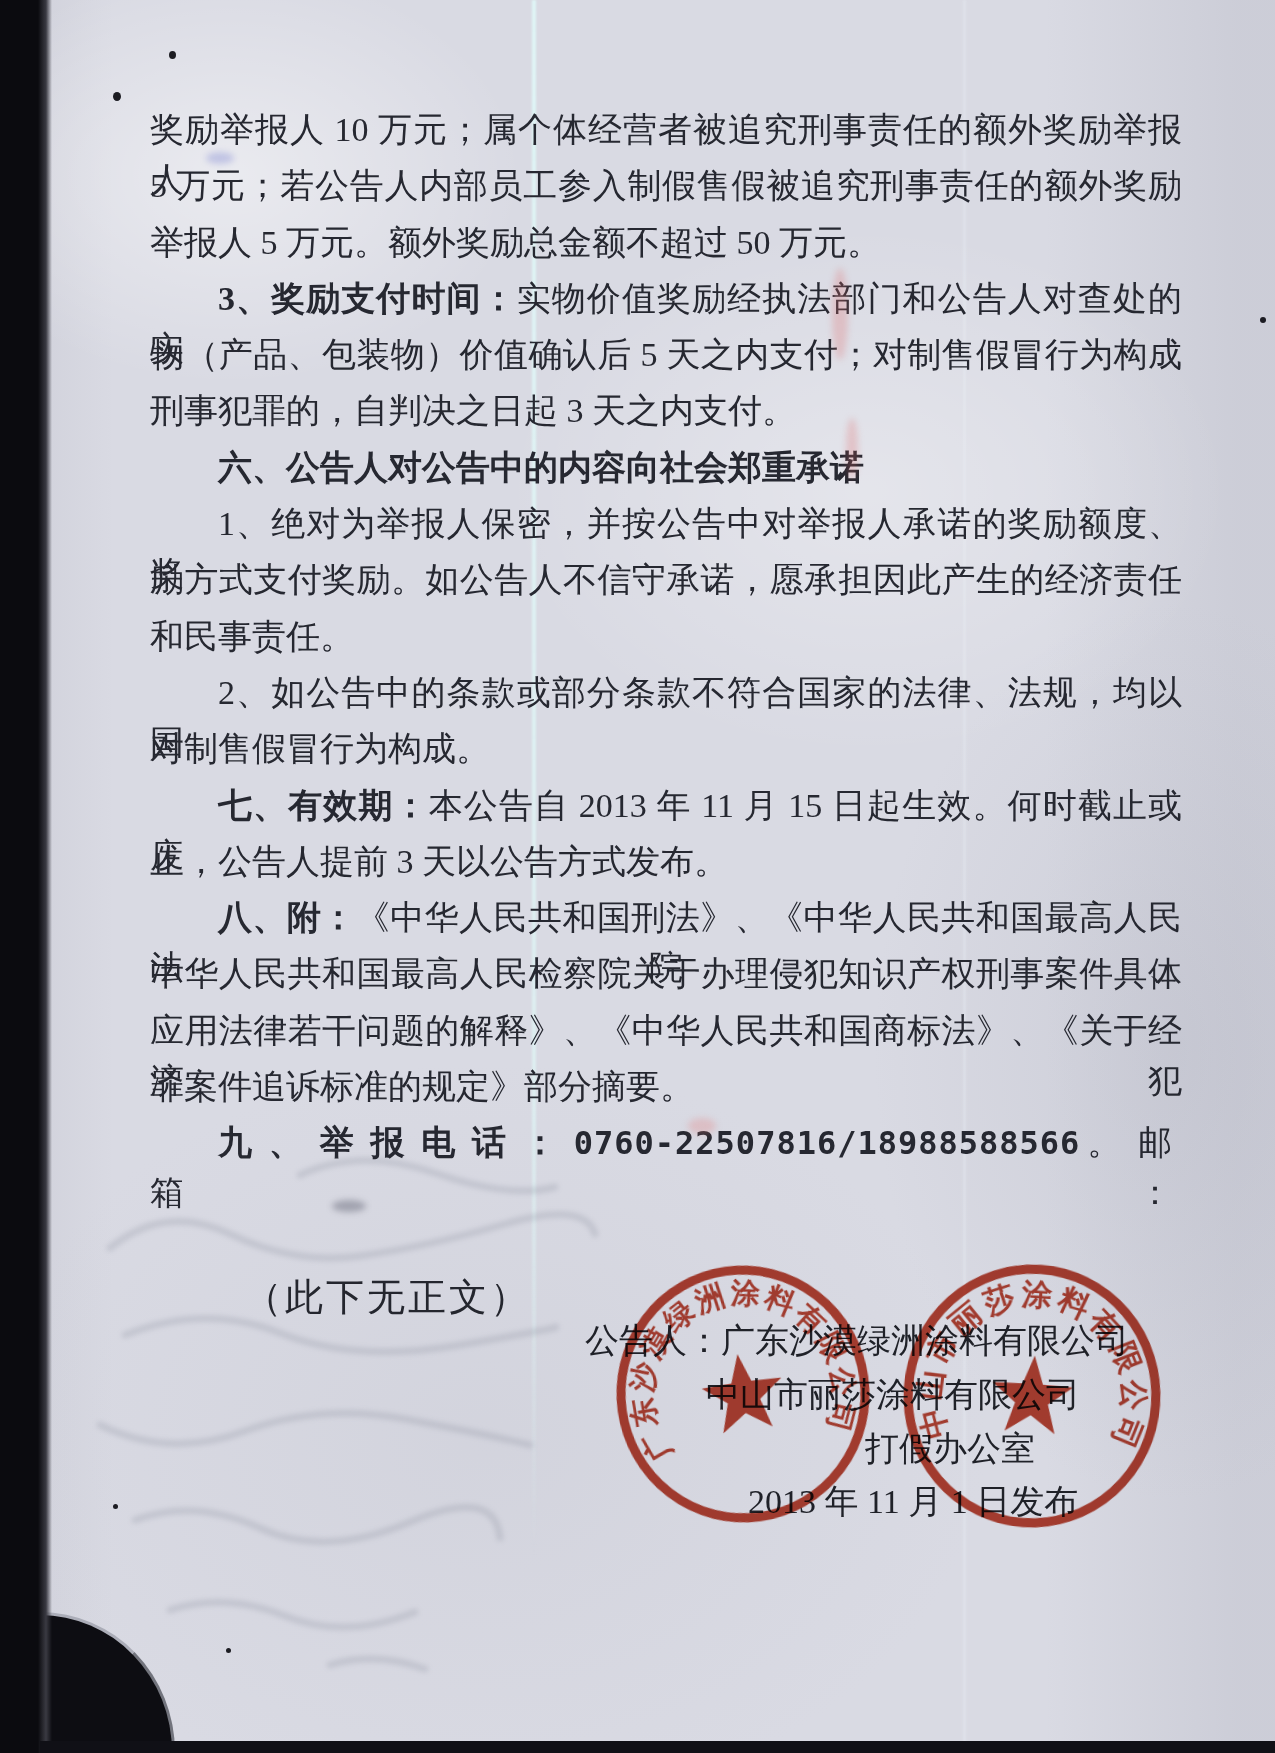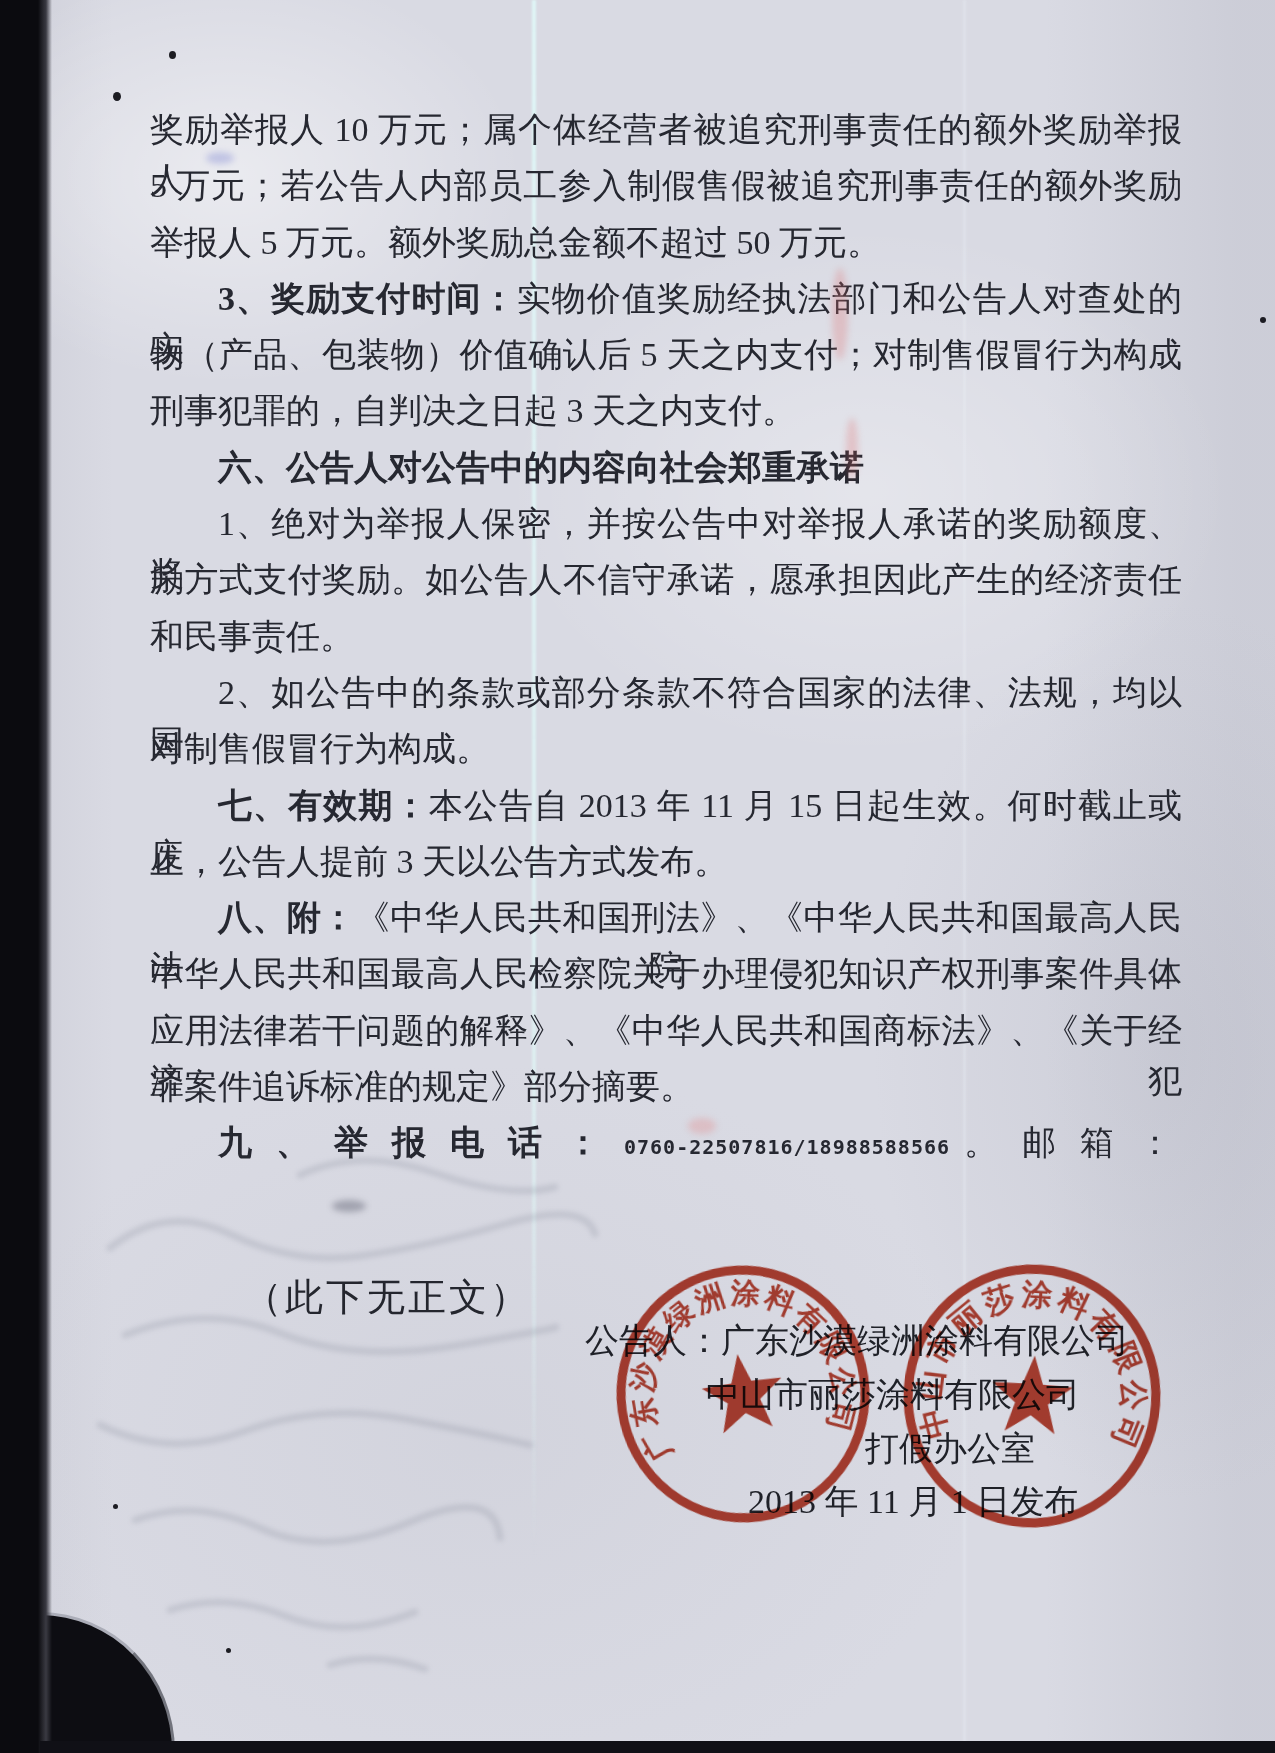--- a/index.html
+++ b/index.html
@@ -24,21 +24,21 @@
   .streak.s1{left:532px;width:4px;height:1560px;
     background:linear-gradient(180deg,rgba(225,255,252,.75),rgba(225,255,252,.55) 70%,rgba(225,255,252,0));}
   .streak.s2{left:963px;width:3px;height:1753px;background:rgba(235,240,245,.35);}
   
   .doc-body{position:absolute;left:150px;top:105px;width:1032px;z-index:4;}
   .line{height:56.3px;line-height:50px;font-size:34px;color:#262831;
     text-align:justify;white-space:nowrap;}
   .line.full{white-space:normal;text-align-last:justify;}
   .line.indent{text-indent:68px;}
   .b{font-weight:bold;}
-  .mono{font-family:"DejaVu Sans Mono",monospace;font-size:20px;letter-spacing:1px;font-weight:bold;margin-top:41px;}
+  .mono{font-family:"DejaVu Sans Mono",monospace;font-size:32px;letter-spacing:1px;font-weight:bold;margin-top:41px;}
   .sp{letter-spacing:10px;}
   .note{position:absolute;left:244px;top:1272px;font-size:38px;letter-spacing:3px;color:#24262e;z-index:4;}
   .sig{position:absolute;font-size:34px;color:#1f2128;z-index:4;white-space:nowrap;}
   .sig.l1{left:585px;top:1318px;}
   .sig.l2{left:706px;top:1372px;}
   .sig.l3{left:865px;top:1426px;}
   .sig.l4{left:748px;top:1479px;}
   
   .stamp{position:absolute;z-index:6;mix-blend-mode:multiply;opacity:.92;filter:blur(.4px);}
   .stamp.left{left:612px;top:1262px;transform:rotate(-8deg);}

